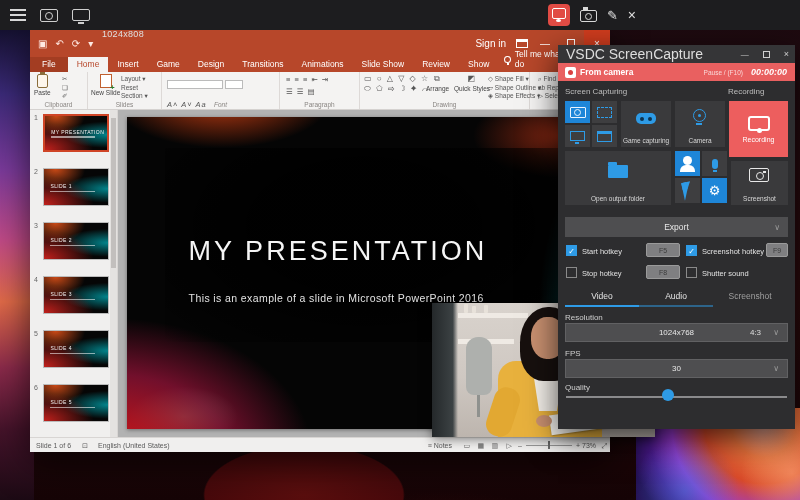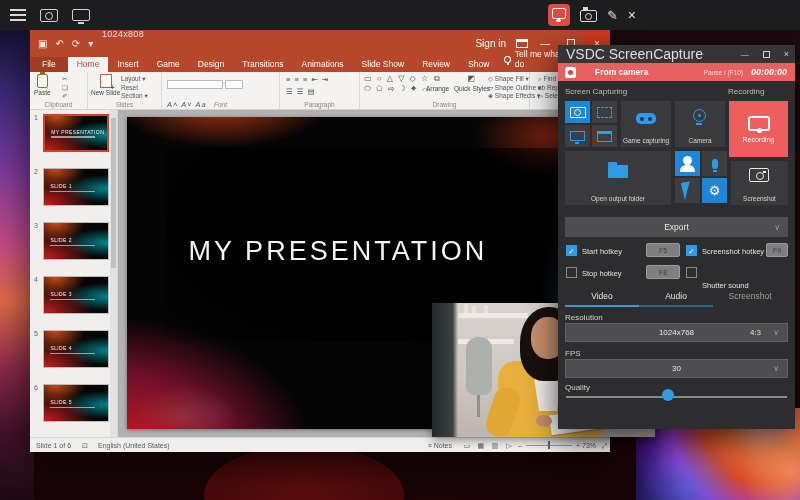--- a/index.html
+++ b/index.html
@@ -134,21 +134,21 @@
 
   
   #vsdc { left:558px; top:45px; width:237px; height:384px; background:#2d2d2f; z-index:10; box-shadow:0 10px 30px rgba(0,0,0,.7); color:#e6e6e6; }
   #vsdc-titlebar { left:0; top:0; width:100%; height:18px; background:#353537; display:flex; align-items:center; }
   #vsdc-title { font-size:14px; color:#dddddd; margin-left:8px; }
   .v-capbtns { position:absolute; right:6px; top:0; height:18px; display:flex; align-items:center; gap:14px; color:#cfcfcf; font-size:9px; }
   .v-max { width:7px; height:7px; border:1px solid #cfcfcf; }
   #vsdc-banner { left:0; top:18px; width:100%; height:18px; background:#e96060; display:flex; align-items:center; }
   .banner-ic { width:11px; height:11px; margin-left:7px; background:#fff; border-radius:2px; position:relative; }
   .banner-ic:before { content:""; position:absolute; left:3px; top:3px; width:5px; height:5px; background:#d94040; border-radius:50%; }
-  #banner-label { font-size:8.5px; font-weight:bold; color:#fff; margin-left:19px; }
+  #banner-label { font-size:8.5px; font-weight:bold; color:#fff; margin-left:4px; }
   #banner-info { position:absolute; right:52px; font-size:6.5px; color:rgba(255,255,255,.75); }
   #banner-timer { position:absolute; right:8px; font-size:9px; font-weight:bold; color:#fff;font-style:italic; }
 
   .v-sec { position:absolute; font-size:8px; color:#bdbdbd; }
   .v-tile { position:absolute; background:#3e3e40; display:flex; align-items:center; justify-content:center; }
   .v-tile.blue { background:#1e86d8; }
   .v-cell { position:absolute; background:#3a3a3c; }
   .v-cell .lbl { position:absolute; bottom:3px; width:100%; text-align:center; font-size:6.5px; color:#d8d8d8; }
   .ic-screen { width:16px; height:11px; border:1.5px solid #eaf4ff; border-radius:1px; position:relative; }
   .ic-screen:before { content:""; position:absolute; left:3.5px; top:1.5px; width:5px; height:5px; border:1.5px solid #eaf4ff; border-radius:50%; }
@@ -376,20 +376,21 @@
     <div id="thumb-scroll">
         <div class="bar"></div>
       </div>
   </div>
 
   <div id="slidearea" class="abs">
     <div id="slide">
       <div class="art"></div>
       <div class="veil"></div>
       <div id="slide-title">MY PRESENTATION</div>
+      <div id="slide-sub">This is an example of a slide in Microsoft PowerPoint 2016</div>
     </div>
   </div>
 
   <div id="ppt-status" class="abs">
     <span class="l" style="left:6px;">Slide 1 of 6</span>
     <span class="l" style="left:52px;">⊡</span>
     <span class="l" style="left:68px;">English (United States)</span>
     <span class="r" style="right:158px;"><span>≡</span> <span>Notes</span></span>
     <span class="r" style="right:140px;">▭</span>
     <span class="r" style="right:126px;">▦</span>
@@ -513,21 +514,21 @@
   <div class="v-hlabel" style="left:24px;top:202px;">Start hotkey</div>
   <div class="v-field" style="left:88px;top:198px;">F5</div>
   <div class="v-check on" style="left:128px;top:200px;">✓</div>
   <div class="v-hlabel" style="left:144px;top:202px;">Screenshot hotkey</div>
   <div class="v-field" style="left:208px;top:198px;width:22px;">F9</div>
 
   <div class="v-check" style="left:8px;top:222px;"></div>
   <div class="v-hlabel" style="left:24px;top:224px;">Stop hotkey</div>
   <div class="v-field" style="left:88px;top:220px;">F8</div>
   <div class="v-check" style="left:128px;top:222px;"></div>
-  <div class="v-hlabel" style="left:144px;top:224px;margin-top:12px;">Shutter sound</div>
+  <div class="v-hlabel" style="left:144px;top:224px;">Shutter sound</div>
 
   <div class="v-tab u1" style="left:7px;">Video</div>
   <div class="v-tab u2" style="left:81px;">Audio</div>
   <div class="v-tab dim" style="left:155px;">Screenshot</div>
 
   <div class="v-slabel" style="top:268px;">Resolution</div>
   <div class="v-drop" style="top:278px;">
     <span>1024x768</span>
     <span class="aspect">4:3</span>
     <span class="chev">∨</span>

